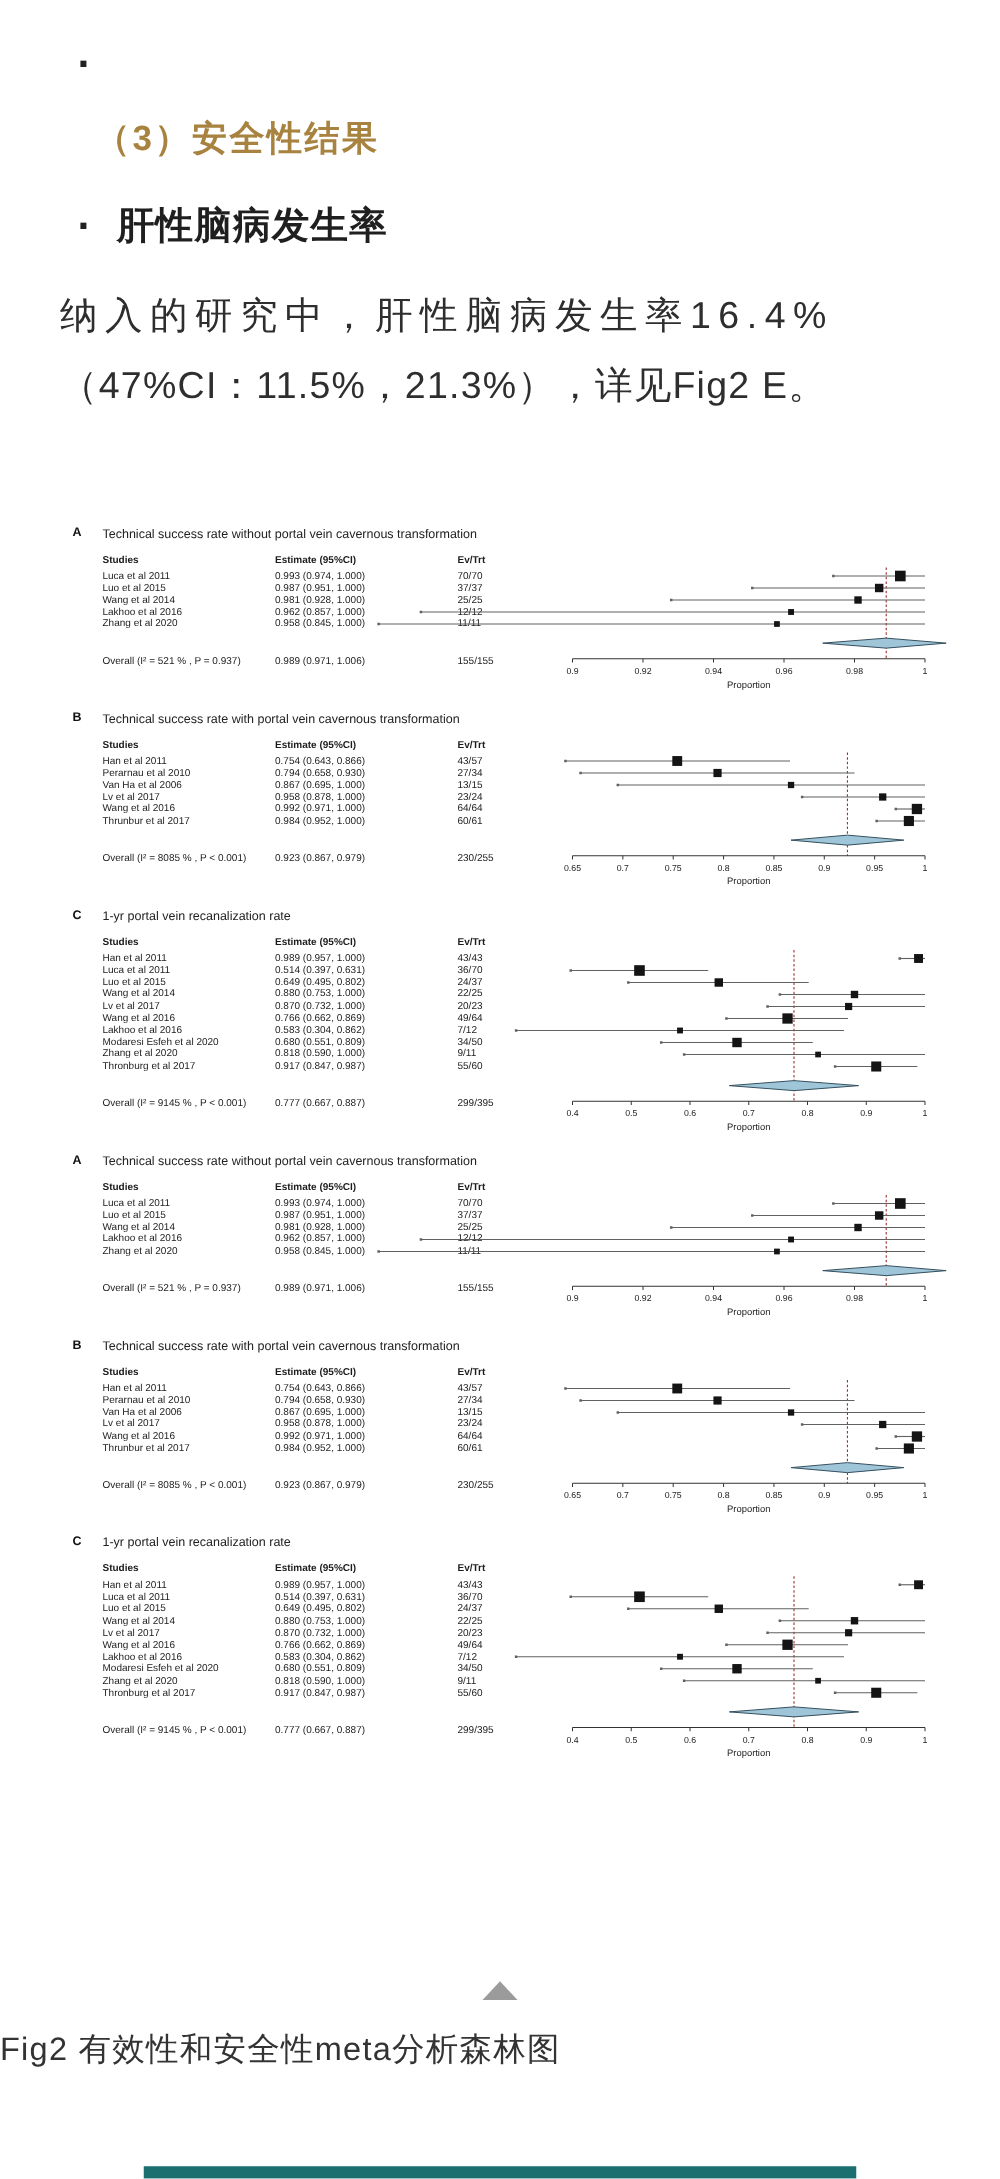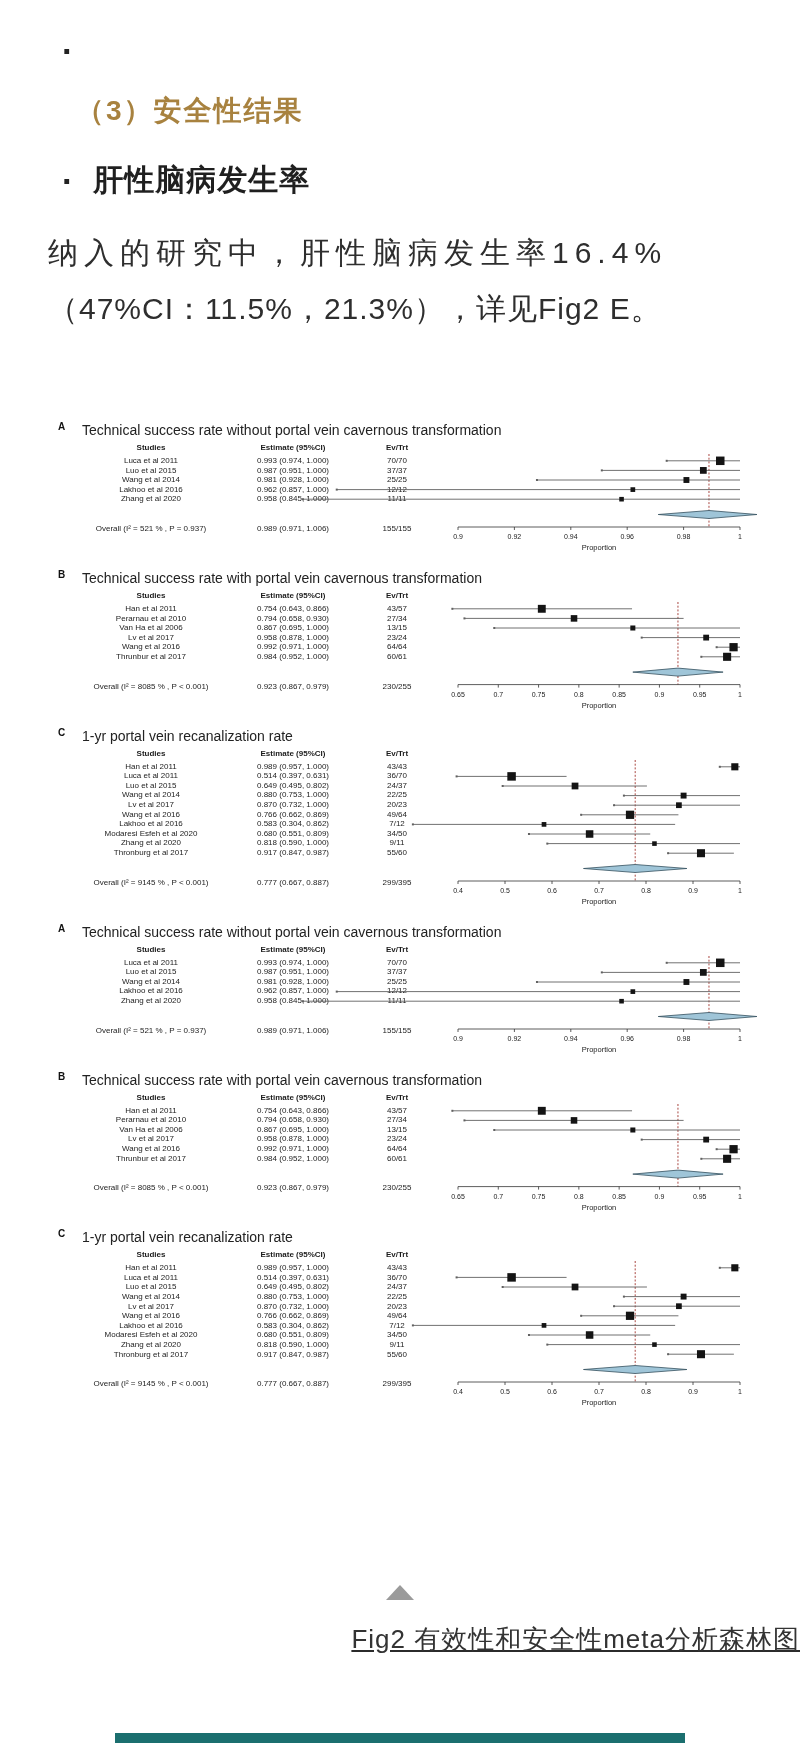--- a/index.html
+++ b/index.html
@@ -13,29 +13,29 @@
   .bullet-row { display:flex; align-items:center; margin:0 0 24px 14px; }
   .bullet-row .dot { font-size:34px; font-weight:700; color:#222; margin-right:20px; line-height:1; }
   .bullet-heading { font-size:30px; font-weight:700; color:#1f1f1f; letter-spacing:1px; }
   .body-text { font-size:30px; line-height:56px; color:#2e2e2e; margin:0 0 84px 0; letter-spacing:1px; }
   .body-text .ls { letter-spacing:6px; }
   .gold-heading { font-size:28px; font-weight:700; margin:0 0 30px 28px; letter-spacing:2px; }
   
   .figure { position:relative; margin-top:18px; }
   .panel { position:relative; margin:0 0 10px 58px; width:710px; }
   .panel-letter { position:absolute; left:0; top:0; font-size:10px; font-weight:700; color:#111; }
-  .panel-title { position:absolute; left:24px; top:1px; font-size:14px; color:#222; }
-  .ftable { position:absolute; left:24px; top:22px; font-size:8px; color:#1c1c1c;text-align:center; }
+  .panel-title { position:absolute; left:24px; top:1px; font-size:10px; color:#222; }
+  .ftable { position:absolute; left:24px; top:22px; font-size:8px; color:#1c1c1c; }
   .frow { display:grid; grid-template-columns:138px 146px 62px; }
   .fhead { font-weight:700; height:13px; line-height:10px; }
   .fstudy { height:9.6px; line-height:9.6px; }
   .fover { font-weight:400; margin-top:19px; height:11px; line-height:11px; white-space:nowrap; }
   .fplot { position:absolute; left:392px; top:35px; overflow:visible; }
   
-  .caption-block { position:absolute; left:0; top:1585px; width:100%; text-align:right;text-decoration:underline; }
+  .caption-block { position:absolute; left:0; top:1585px; width:100%; text-align:left; }
   .triangle { width:0; height:0; margin:0 auto 22px auto;
     border-left:14px solid transparent; border-right:14px solid transparent; }
   .caption { font-size:26px; color:#333; letter-spacing:1px; }
   .bottom-bar { position:absolute; bottom:0; left:115px; width:570px; height:10px; }
 </style>
 </head>
 <body>
 
 <div class="page">
   <div class="content">

